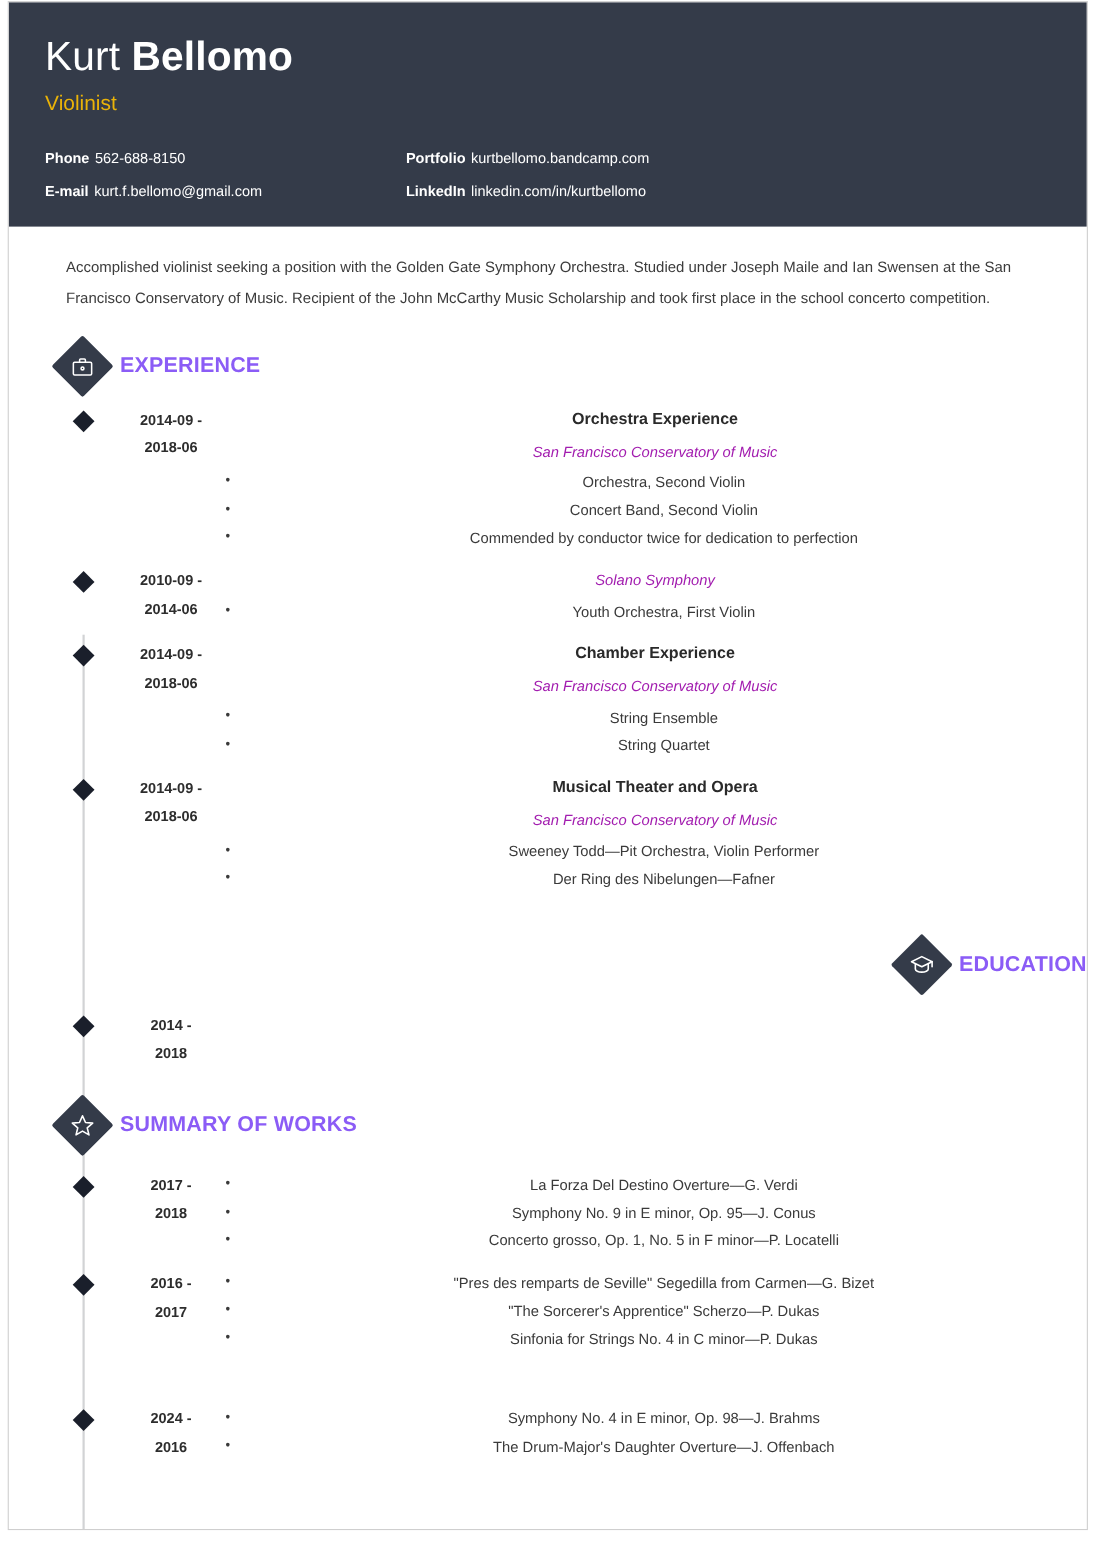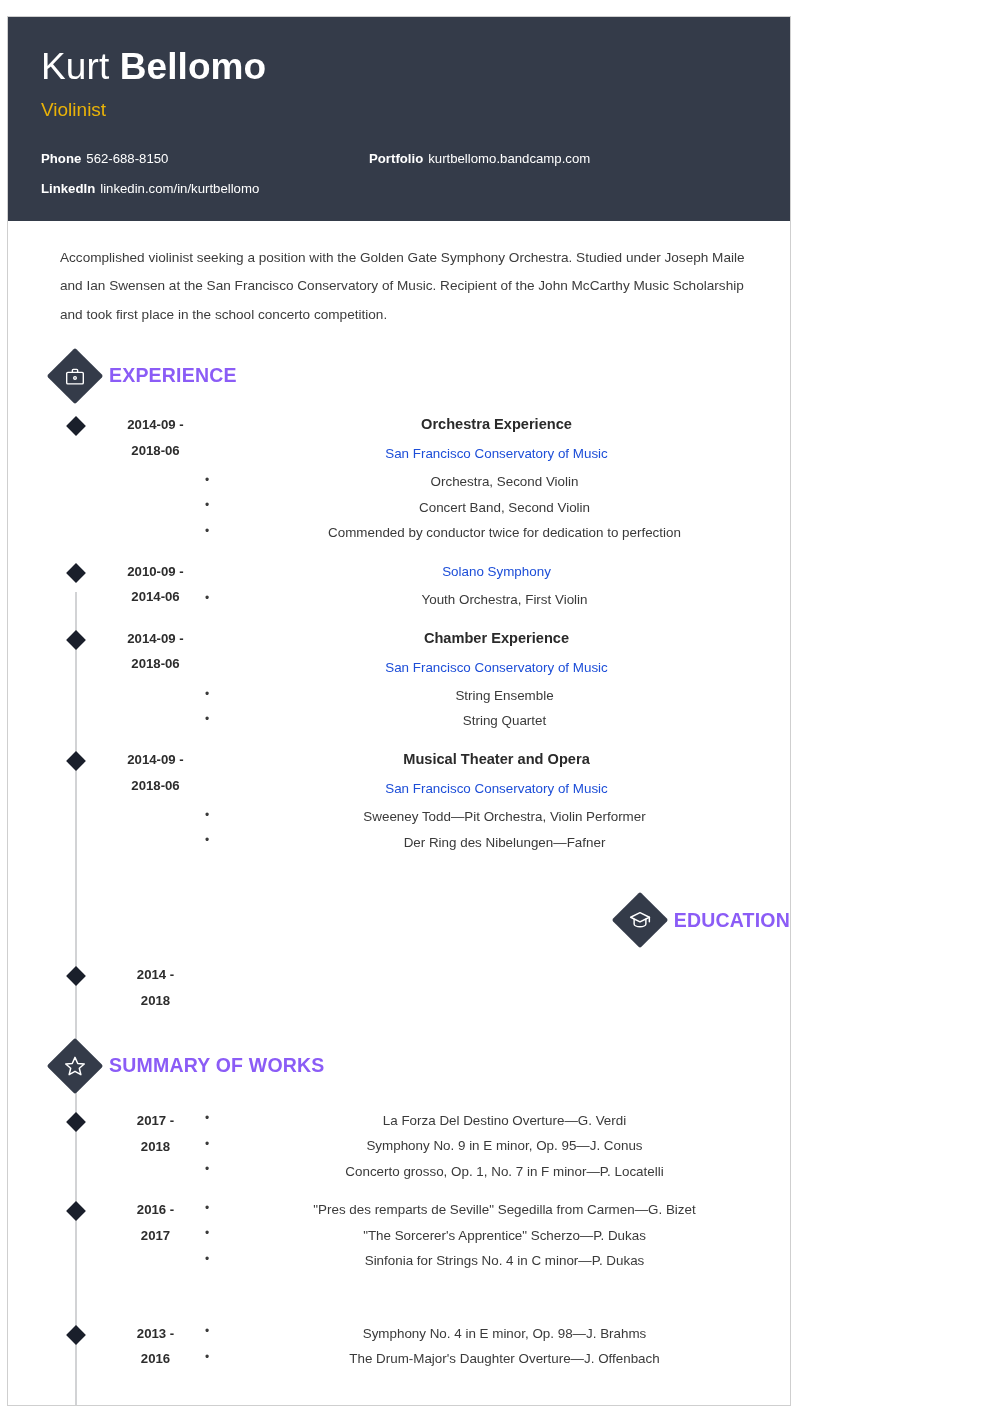--- a/index.html
+++ b/index.html
@@ -4,22 +4,22 @@
 <style>
   * { box-sizing: border-box; margin: 0; padding: 0; }
   html, body {
     width: 996px; height: 1406px;
     background: #ffffff;
     font-family: "Liberation Sans", sans-serif;
     -webkit-font-smoothing: antialiased;
   }
   .page {
     position: absolute;
-    left: 7px; top: 16px;
-    width: 784px; height: 1390px;
+    left: 7px; top: 1px;
+    width: 982px; height: 1390px;
     background: #ffffff;
     border: 1px solid #cfcfcf;
     overflow: hidden;
   }
   
   .header {
     background: #343b49;
     height: 204px;
     padding: 30px 0 0 33px;
     color: #ffffff;
@@ -141,21 +141,22 @@
   .content { flex: 1 1 auto; padding-left: 0; }
   .entry-title {
     font-size: 14.6px;
     font-weight: 700;
     color: #2a2a2a;
     line-height: 1.78;
     margin-bottom: 3px;
   }
   .entry-sub {
     font-size: 13.4px;
-    color: #1d4ed8;
+    font-style: italic;
+    color: #a21caf;
     line-height: 1.9;
     margin-bottom: 3px;
   }
   ul.bullets { list-style: none; margin: 0; padding: 0; }
   ul.bullets li {
     position: relative;
     font-size: 13.4px;
     color: #3a3a3a;
     line-height: 1.9;
     padding-left: 16px;
@@ -182,20 +183,23 @@
     <div class="contacts">
       <div class="contact-row">
         <div class="contact-cell col1">
           <span class="contact-label">Phone</span><span class="contact-value">562-688-8150</span>
         </div>
         <div class="contact-cell">
           <span class="contact-label">Portfolio</span><span class="contact-value">kurtbellomo.bandcamp.com</span>
         </div>
       </div>
       <div class="contact-row">
+        <div class="contact-cell col1">
+          <span class="contact-label">E-mail</span><span class="contact-value">kurt.f.bellomo@gmail.com</span>
+        </div>
         <div class="contact-cell">
           <span class="contact-label">LinkedIn</span><span class="contact-value">linkedin.com/in/kurtbellomo</span>
         </div>
       </div>
     </div>
   </div>
 
   <div class="body-wrap">
     <div class="rail"></div>
     <p class="summary">Accomplished violinist seeking a position with the Golden Gate Symphony Orchestra. Studied under Joseph Maile and Ian Swensen at the San Francisco Conservatory of Music. Recipient of the John McCarthy Music Scholarship and took first place in the school concerto competition.</p>
@@ -284,38 +288,38 @@
           <div class="section-title">SUMMARY OF WORKS</div>
         </div>
         <div class="entries">
           <div class="entry" style="margin-top: 22px;">
             <div class="marker" style="top: 7px;"></div>
             <div class="dates"><span>2017 -</span><span class="d2">2018</span></div>
             <div class="content">
               <ul class="bullets">
                 <li>La Forza Del Destino Overture—G. Verdi</li>
                 <li>Symphony No. 9 in E minor, Op. 95—J. Conus</li>
-                <li>Concerto grosso, Op. 1, No. 7 in F minor—P. Locatelli</li>
+                <li>Concerto grosso, Op. 1, No. 5 in F minor—P. Locatelli</li>
               </ul>
             </div>
           </div>
           <div class="entry" style="margin-top: 13px;">
             <div class="marker" style="top: 7px;"></div>
             <div class="dates"><span>2016 -</span><span class="d2">2017</span></div>
             <div class="content">
               <ul class="bullets">
                 <li>"Pres des remparts de Seville" Segedilla from Carmen—G. Bizet</li>
                 <li>"The Sorcerer's Apprentice" Scherzo—P. Dukas</li>
                 <li>Sinfonia for Strings No. 4 in C minor—P. Dukas</li>
               </ul>
             </div>
           </div>
           <div class="entry" style="margin-top: 47px;">
             <div class="marker" style="top: 7px;"></div>
-            <div class="dates"><span>2013 -</span><span class="d2">2016</span></div>
+            <div class="dates"><span>2024 -</span><span class="d2">2016</span></div>
             <div class="content">
               <ul class="bullets">
                 <li>Symphony No. 4 in E minor, Op. 98—J. Brahms</li>
                 <li>The Drum-Major's Daughter Overture—J. Offenbach</li>
               </ul>
             </div>
           </div>
         </div>
       </div>
   </div>

